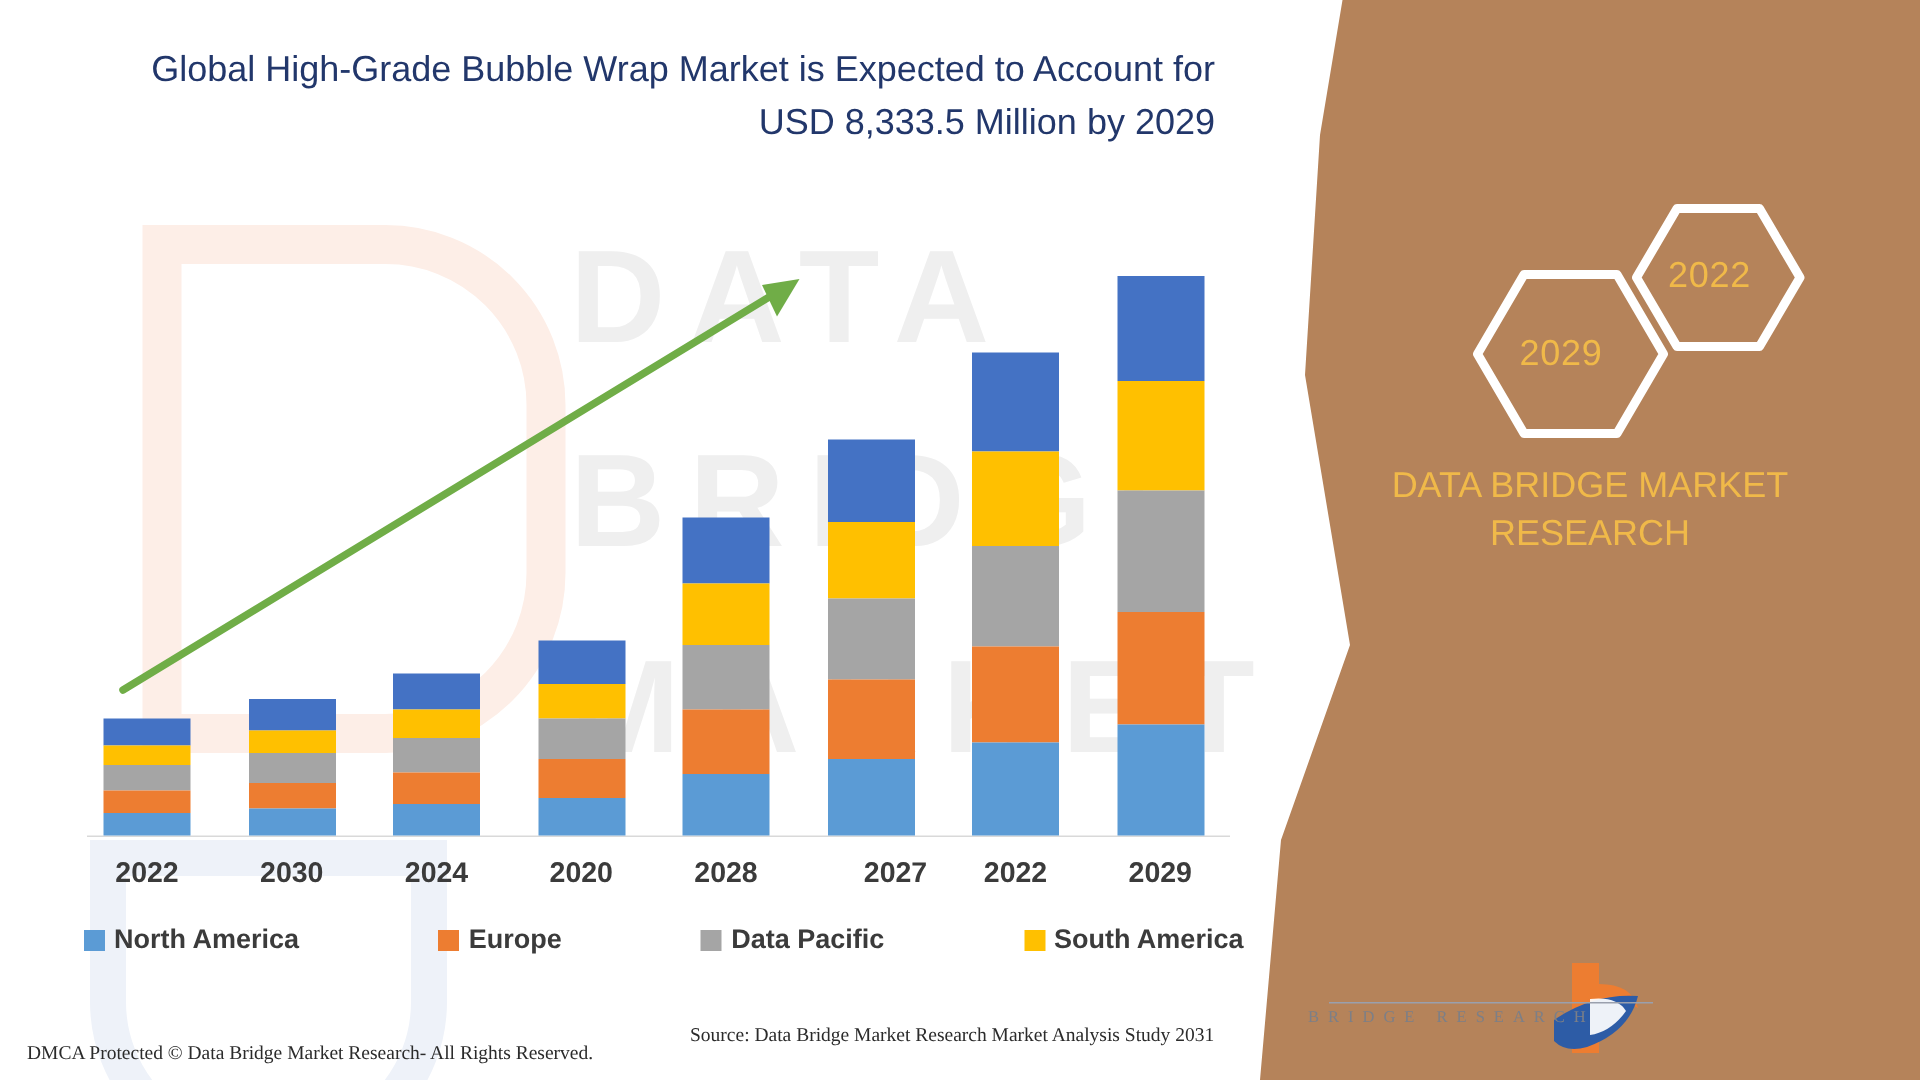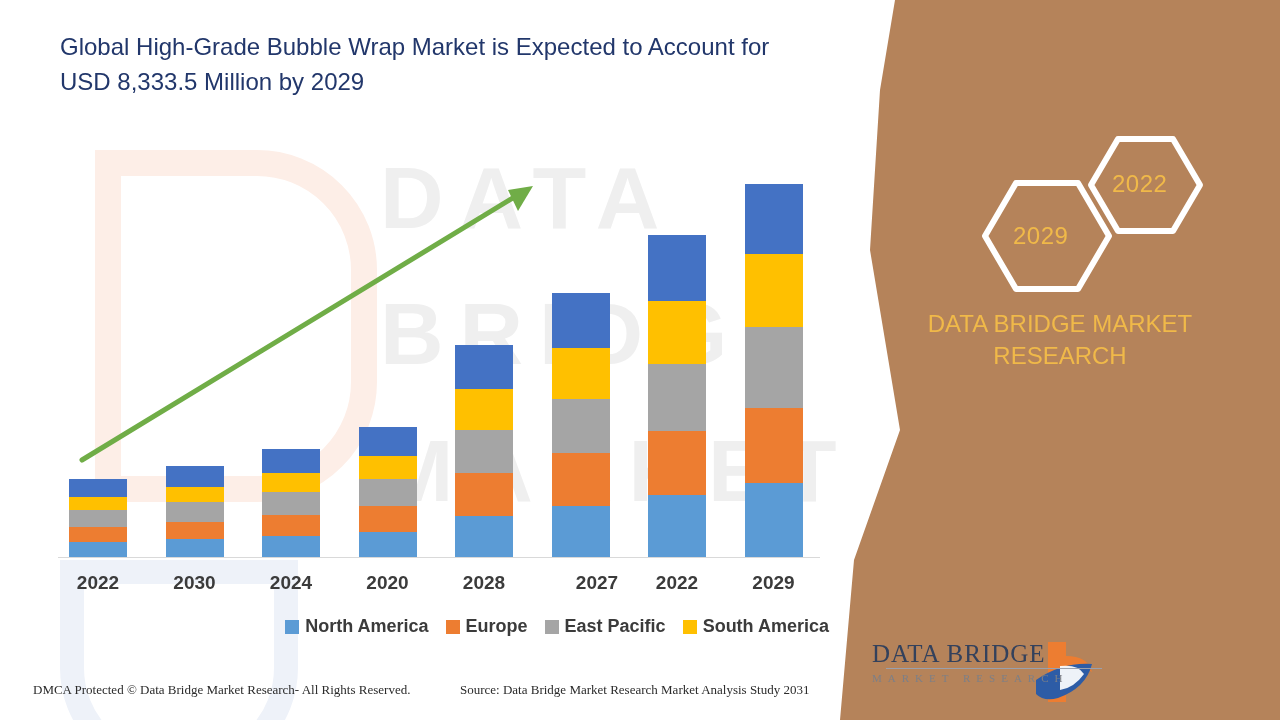--- a/index.html
+++ b/index.html
@@ -23,21 +23,21 @@
     border-left-color:#fdeee7;
   }
   .wm-b-blue{
     left:60px;top:560px;width:190px;height:170px;
     border:24px solid #eef2f9;border-radius:0 0 110px 110px;
   }
 
   
   .title{
     position:absolute;left:60px;top:30px;width:750px;
-    text-align:left;color:#22376b;font-size:24px;line-height:1.45;
+    text-align:right;color:#22376b;font-size:24px;line-height:1.45;
     font-weight:400;
   }
 
   
   #chart{position:absolute;left:0;top:0;width:860px;height:720px;}
   .axis-line{
     position:absolute;left:58px;top:557px;width:762px;height:1px;
     background:#d9d9d9;
   }
   .bar{position:absolute;width:58px;bottom:163px;}
@@ -46,32 +46,32 @@
     position:absolute;top:572px;width:90px;text-align:center;
     font-size:19px;font-weight:700;color:#3b3b3b;
   }
 
   
   .arrow{position:absolute;left:0;top:0;width:860px;height:720px;}
 
   
   .legend{
     position:absolute;left:56px;top:616px;width:790px;
-    display:flex;align-items:center;justify-content:flex-end;gap:0px;
+    display:flex;align-items:center;justify-content:space-between;gap:0px;
   }
   .lg-item{display:flex;align-items:center;margin-right:17px;}
   .lg-swatch{width:14px;height:14px;margin-right:6px;display:inline-block;}
   .lg-text{font-size:18px;font-weight:700;color:#3b3b3b;white-space:nowrap;}
 
   
   .foot{
     position:absolute;top:682px;font-family:"Liberation Serif", serif;
     font-size:13px;color:#2b2b2b;white-space:nowrap;
   }
-  .foot-left{left:33px;}
+  .foot-left{left:18px;margin-top:12px;}
   .foot-right{left:460px;}
 
   
   #panel{
     position:absolute;right:0;top:0;width:440px;height:720px;
     background:#b5835a;
     clip-path:polygon(55px 0, 440px 0, 440px 720px, 0px 720px, 14px 560px, 60px 430px, 30px 250px, 40px 90px);
   }
   .panel-title{
     position:absolute;right:0;top:8px;width:400px;
@@ -196,21 +196,21 @@
       <div class="lg-item">
         <span class="lg-swatch" style="background: rgb(91, 155, 213);"></span>
         <span class="lg-text">North America</span>
       </div>
       <div class="lg-item">
         <span class="lg-swatch" style="background: rgb(237, 125, 49);"></span>
         <span class="lg-text">Europe</span>
       </div>
       <div class="lg-item">
         <span class="lg-swatch" style="background: rgb(165, 165, 165);"></span>
-        <span class="lg-text">East Pacific</span>
+        <span class="lg-text">Data Pacific</span>
       </div>
       <div class="lg-item">
         <span class="lg-swatch" style="background: rgb(255, 192, 0);"></span>
         <span class="lg-text">South America</span>
       </div>
     </div>
 
   <div class="foot foot-left">DMCA Protected © Data Bridge Market Research- All Rights Reserved.</div>
   <div class="foot foot-right">Source: Data Bridge Market Research Market Analysis Study 2031</div>
 
@@ -225,17 +225,16 @@
     <div class="hex-label" style="left:45px;top:97px;">2029</div>
   </div>
 
   <div class="brand">DATA BRIDGE MARKET RESEARCH</div>
 
   <svg class="logo" width="90" height="72" viewBox="0 0 90 72">
     <path d="M18 6 h18 v14 q22 0 26 16 q-14 -8 -26 -6 v36 h-18 z" fill="#ed7d31"></path>
     <path d="M6 44 q26 -18 56 -16 q-6 24 -34 34 q-14 4 -22 -4 z" fill="#2d5ca6"></path>
     <path d="M30 30 q18 -2 24 8 q-10 14 -24 16 z" fill="#ffffff" opacity="0.92"></path>
   </svg>
-  <div class="logo-text">DATA BRIDGE</div>
   <div class="logo-rule"></div>
-  <div class="logo-sub">MARKET RESEARCH</div>
+  <div class="logo-sub">BRIDGE RESEARCH</div>
 
 </div>
 
 </body></html>

